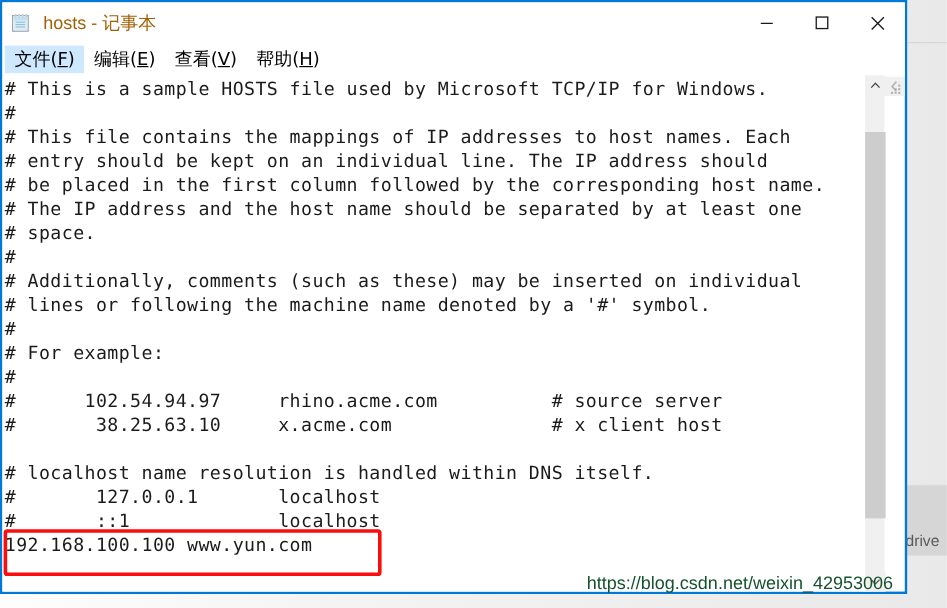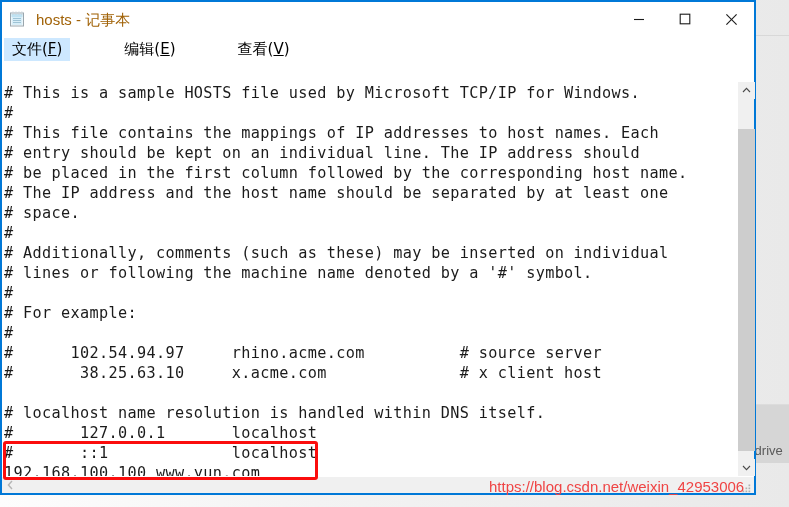--- a/index.html
+++ b/index.html
@@ -100,43 +100,40 @@
 
   
   #menu-bar {
     height: 27px;
     flex: 0 0 27px;
     background: #ffffff;
     display: flex;
     align-items: center;
     padding-left: 2px;
     box-sizing: border-box;
-    gap: 46px;
   }
   .menu-item {
     font-size: 15px;
     color: #000000;
     padding: 3px 8px 4px 8px;
     white-space: nowrap;
     font-family: "DejaVu Sans", "Liberation Sans", sans-serif;
     line-height: 1.1;
   }
   .menu-item.active {
     background: #cde8ff;
   }
   .menu-item u { text-decoration: underline; }
 
   
   #editor-area {
     flex: 1 1 auto;
     position: relative;
     display: flex;
-    flex-direction: column;
     min-height: 0;
-    margin-top: 19px;
   }
   #editor-row {
     flex: 1 1 auto;
     display: flex;
     min-height: 0;
   }
   #text-canvas {
     flex: 1 1 auto;
     position: relative;
     overflow: hidden;
@@ -216,21 +213,21 @@
     pointer-events: none;
     z-index: 30;
   }
 
   
   #watermark {
     position: absolute;
     left: 489px;
     top: 478px;
     font-size: 15px;
-    color: #ef4444;
+    color: #14532d;
     font-family: "Liberation Sans", sans-serif;
     white-space: nowrap;
     z-index: 25;
     pointer-events: none;
   }
 </style>
 </head>
 <body>
 
 <div id="desktop">
@@ -282,20 +279,21 @@
             <line x1="11.6" y1="1.4" x2="1.4" y2="11.6" stroke="#1a1a1a" stroke-width="1.1"></line>
           </svg>
       </div>
     </div>
   </div>
 
   <div id="menu-bar">
     <div class="menu-item active"><span>文件(</span><u>F</u><span>)</span></div>
     <div class="menu-item"><span>编辑(</span><u>E</u><span>)</span></div>
     <div class="menu-item"><span>查看(</span><u>V</u><span>)</span></div>
+    <div class="menu-item"><span>帮助(</span><u>H</u><span>)</span></div>
   </div>
 
   <div id="editor-area">
 
     <div id="editor-row">
 
       <div id="text-canvas">
         <div id="text-lines"><div class="txt-line"># This is a sample HOSTS file used by Microsoft TCP/IP for Windows.</div><div class="txt-line">#</div><div class="txt-line"># This file contains the mappings of IP addresses to host names. Each</div><div class="txt-line"># entry should be kept on an individual line. The IP address should</div><div class="txt-line"># be placed in the first column followed by the corresponding host name.</div><div class="txt-line"># The IP address and the host name should be separated by at least one</div><div class="txt-line"># space.</div><div class="txt-line">#</div><div class="txt-line"># Additionally, comments (such as these) may be inserted on individual</div><div class="txt-line"># lines or following the machine name denoted by a '#' symbol.</div><div class="txt-line">#</div><div class="txt-line"># For example:</div><div class="txt-line">#</div><div class="txt-line">#      102.54.94.97     rhino.acme.com          # source server</div><div class="txt-line">#       38.25.63.10     x.acme.com              # x client host</div><div class="txt-line">&nbsp;</div><div class="txt-line"># localhost name resolution is handled within DNS itself.</div><div class="txt-line">#       127.0.0.1       localhost</div><div class="txt-line">#       ::1             localhost</div><div class="txt-line">192.168.100.100 www.yun.com</div></div>
       </div>
 

